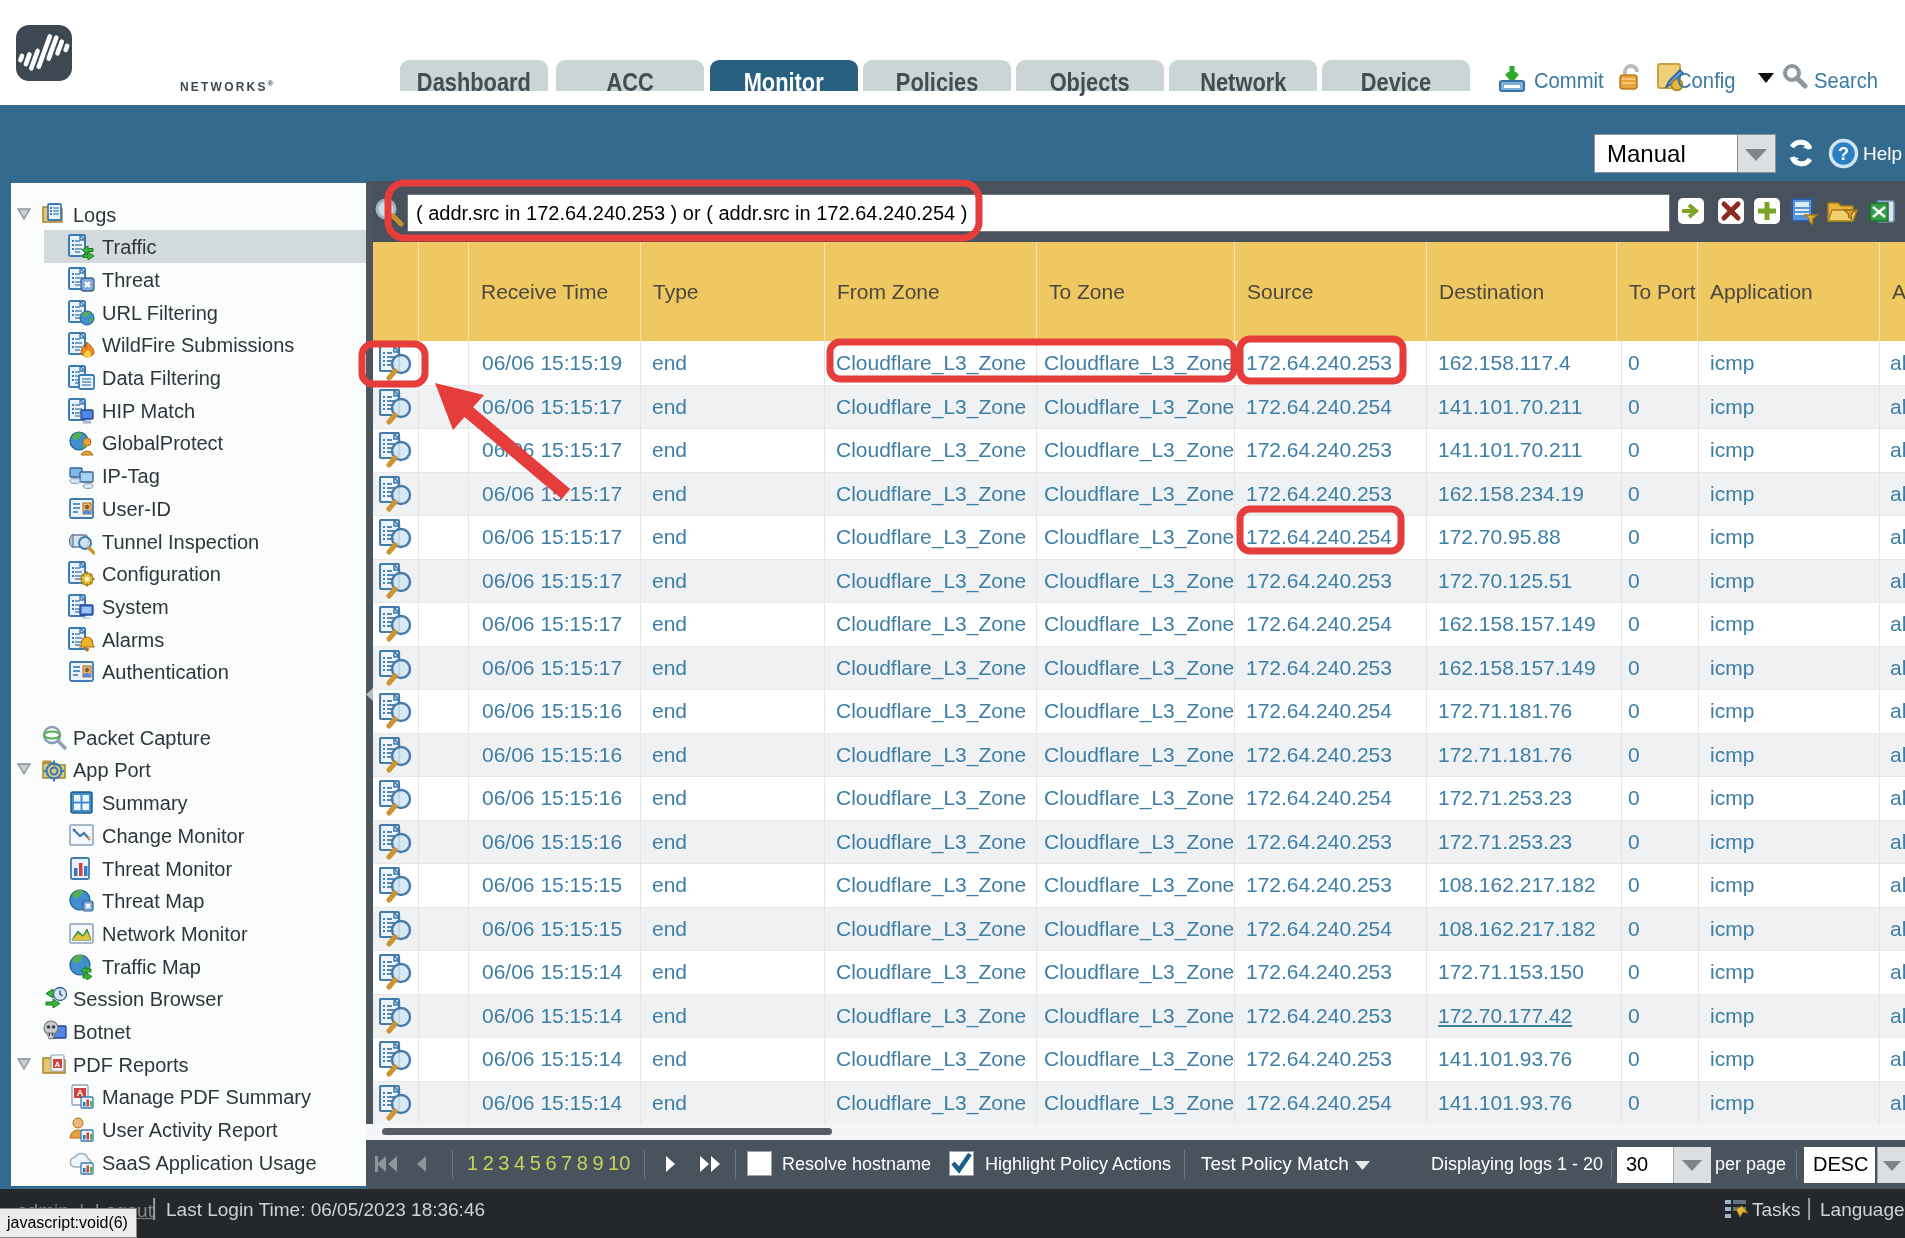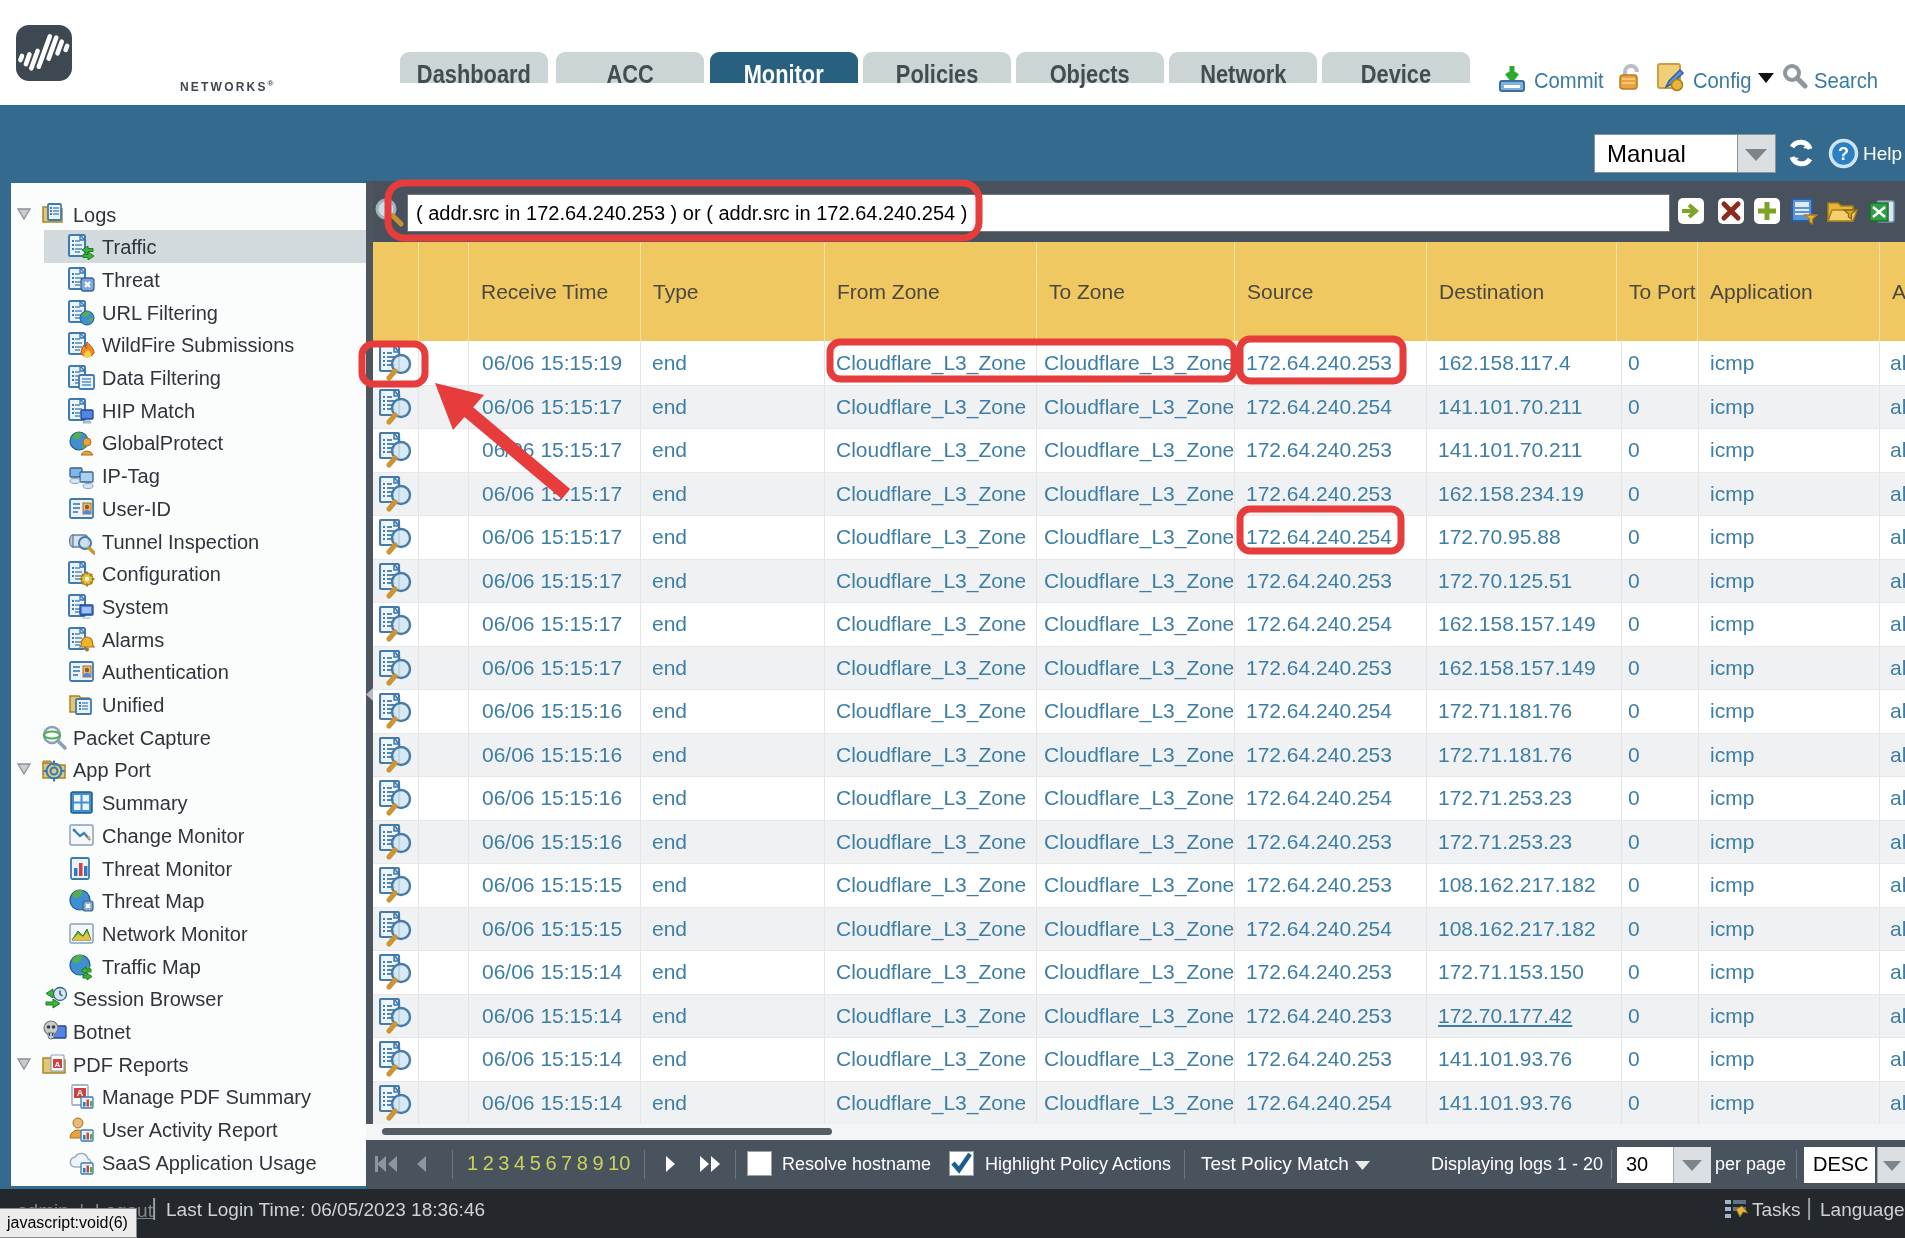--- a/index.html
+++ b/index.html
@@ -3,21 +3,21 @@
 <meta charset="utf-8">
 <style>
 * { margin:0; padding:0; box-sizing:border-box; }
 html,body { width:1905px; height:1238px; overflow:hidden; }
 body { font-family:"Liberation Sans", sans-serif; background:#336a8d; position:relative; }
 #page { position:absolute; left:0; top:0; width:1905px; height:1238px; }
 .abs { position:absolute; }
 
 
 #hdr { position:absolute; left:0; top:0; width:1905px; height:105px; background:#ffffff; }
-.tab { position:absolute; top:52px; height:31px; width:148px; background:#ccd5d5; border-radius:9px 9px 0 0; color:#414d52; font-size:26px; font-weight:bold; text-align:center; line-height:45px; }
+.tab { position:absolute; top:60px; height:31px; width:148px; background:#ccd5d5; border-radius:9px 9px 0 0; color:#414d52; font-size:26px; font-weight:bold; text-align:center; line-height:45px; }
 .tab span { display:inline-block; transform:scaleX(0.84); }
 .tab.active { background:#27617f; color:#ffffff; }
 #hdricons { position:absolute; top:60px; left:1490px; height:40px; color:#3a7ba3; font-size:22px; }
 #hdricons span.lbl span { display:inline-block; transform:scaleX(0.92); transform-origin:left; }
 #hdricons span.lbl { position:absolute; top:8px; }
 
 
 #band { position:absolute; left:0; top:105px; width:1905px; height:76px; background:#336a8d; }
 
 
@@ -98,21 +98,21 @@
         <path d="M7 13 v-4 a6 6 0 0 1 12 0" fill="none" stroke="#b9bdc2" stroke-width="4"></path>
         <rect x="2" y="12" width="17" height="14" rx="3" fill="#e8a33d" stroke="#b97b1e" stroke-width="1.5"></rect>
         <rect x="4" y="15" width="13" height="2" fill="#f6c87c"></rect>
           <rect x="4" y="19" width="13" height="2" fill="#f6c87c"></rect>
       </svg>
       <svg class="abs" style="left:166px;top:2px" width="30" height="30" viewBox="0 0 30 30">
         <rect x="2" y="2" width="22" height="24" rx="2" fill="#f0ce7a" stroke="#c9a03c" stroke-width="2"></rect>
         <path d="M24 8 L13 19 l-3 6 6-3 L27 11 z" fill="#5d96d8" stroke="#2f5f9e" stroke-width="1.5"></path>
         <circle cx="21" cy="23" r="5.5" fill="#e8b53c" stroke="#a87f19" stroke-width="1.5"></circle>
       </svg>
-      <span class="lbl" style="left:203px;"><span>Config</span></span>
+      <span class="lbl" style="left:187px;"><span>Config</span></span>
       <svg class="abs" style="left:267px;top:12px" width="18" height="12" viewBox="0 0 18 12">
           <path d="M1 1 h16 l-8 10 z" fill="#111"></path>
         </svg>
       <svg class="abs" style="left:292px;top:3px" width="26" height="26" viewBox="0 0 26 26">
         <circle cx="10" cy="10" r="7" fill="none" stroke="#8f979e" stroke-width="4"></circle>
         <path d="M15 15 L23 23" stroke="#8f979e" stroke-width="5" stroke-linecap="round"></path>
       </svg>
       <span class="lbl" style="left:324px;"><span>Search</span></span>
     </div>
   </div>
@@ -433,39 +433,20 @@
               <path d="M5 9 h7"></path>
               <path d="M5 13 h7"></path>
               <path d="M5 17 h5"></path>
             </g>
             <rect x="15" y="8" width="8" height="11" fill="#e8b978" stroke="#a8701c" stroke-width="1"></rect>
             <circle cx="19" cy="12" r="2.2" fill="#8a5c20"></circle>
             <path d="M15 19 a4 4 0 0 1 8 0 z" fill="#4f86e8"></path>
           </svg>
         </span>
 <span class="txt" style="left:91px;">Authentication</span>
-</div>
-<div class="trow" style="top:506.0px;">
-<span class="abs" style="left:57px;top:2px">
-          <svg width="27" height="27" viewBox="0 0 27 27">
-            <path d="M2 5 h9 l2 2 h8 v14 h-19 z" fill="#e3c873" stroke="#a8842c" stroke-width="1.5"></path>
-            <rect x="8" y="8" width="15" height="15" rx="1" fill="#eaf2fa" stroke="#3f7ab0" stroke-width="1.8"></rect>
-            <g stroke="#5b8fc0" stroke-width="1.5">
-              <path d="M14 12 h6"></path>
-              <path d="M14 15 h6"></path>
-              <path d="M14 18 h6"></path>
-            </g>
-            <g fill="#3f7ab0">
-              <rect x="11" y="11" width="2" height="2"></rect>
-              <rect x="11" y="14" width="2" height="2"></rect>
-              <rect x="11" y="17" width="2" height="2"></rect>
-            </g>
-          </svg>
-        </span>
-<span class="txt" style="left:91px;">Unified</span>
 </div>
 <div class="trow" style="top:538.7px;">
 <span class="abs" style="left:30px;top:2px">
           <svg width="27" height="27" viewBox="0 0 27 27">
             <circle cx="11" cy="11" r="8" fill="none" stroke="#8aa0b8" stroke-width="2.5"></circle>
             <ellipse cx="11" cy="11" rx="8" ry="3.5" fill="none" stroke="#4fae4f" stroke-width="2"></ellipse>
             <path d="M17 17 l7 7" stroke="#8aa0b8" stroke-width="3.5" stroke-linecap="round"></path>
           </svg>
         </span>
 <span class="txt" style="left:62px;">Packet Capture</span>

